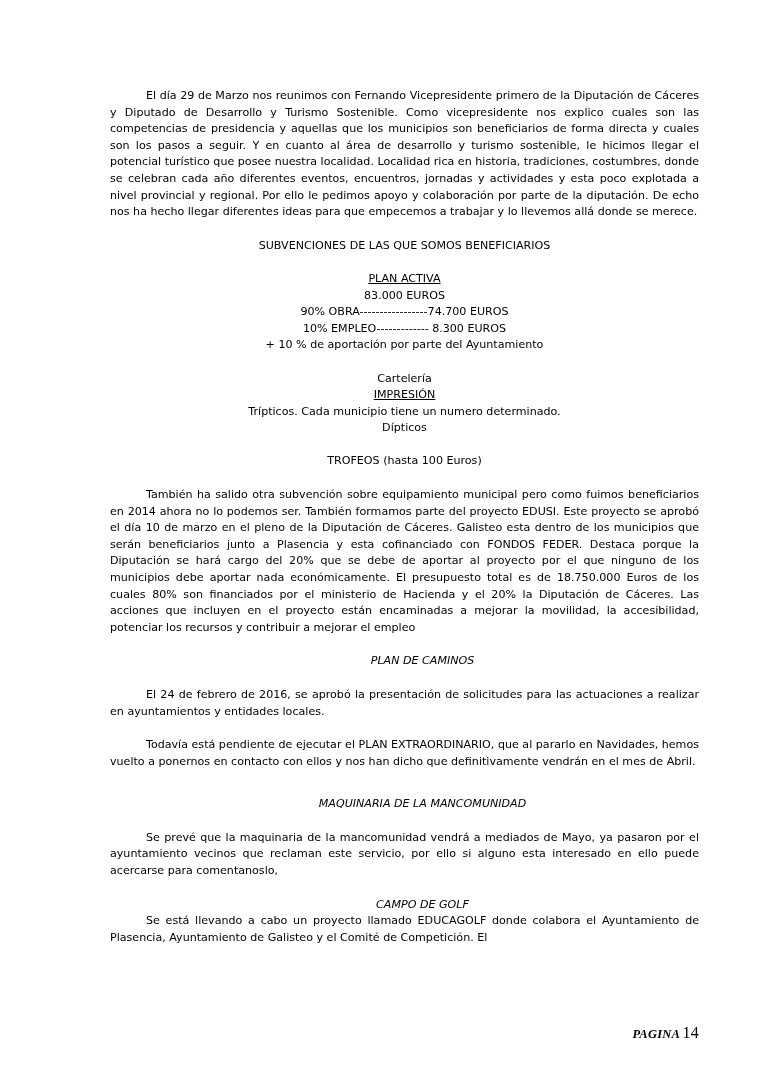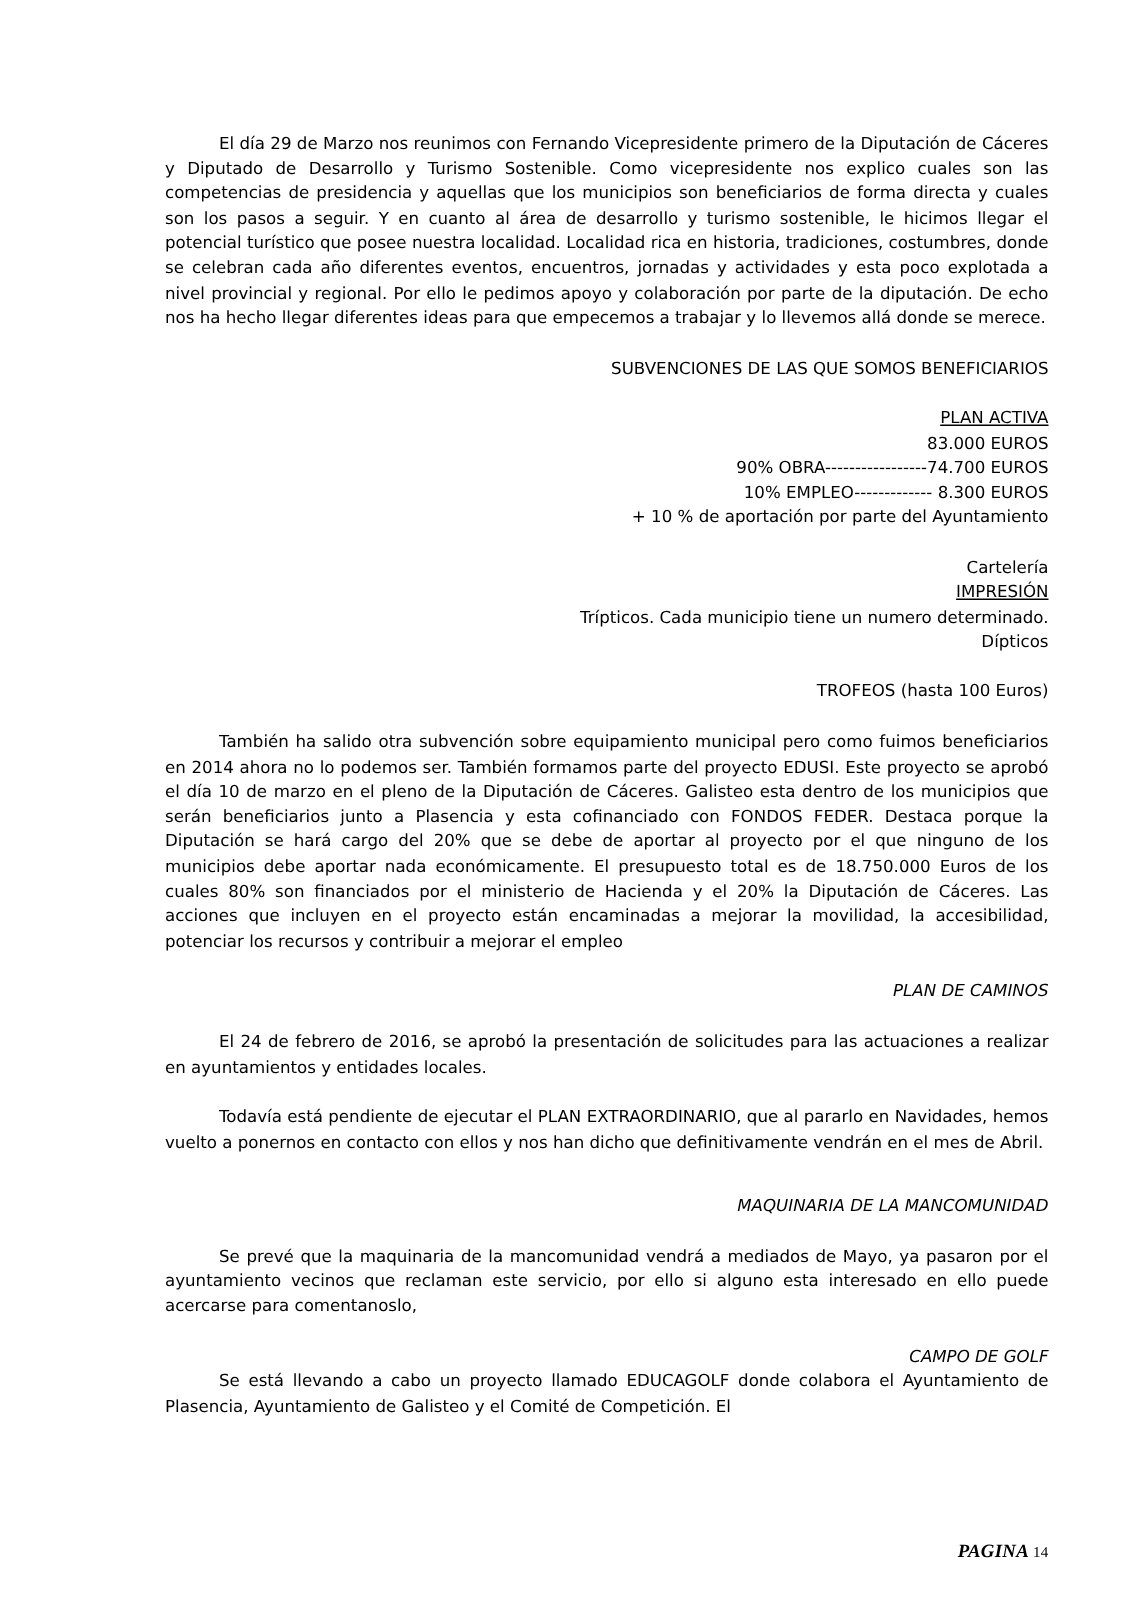--- a/index.html
+++ b/index.html
@@ -36,40 +36,40 @@
   }
   .gap-md { height: 17px; }
   .gap-xl { height: 26px; }
   .underline {
     text-decoration: underline;
   }
   .tight {
     line-height: 16.4px;
   }
   .block-left {
-    text-align: right;
+    text-align: center;
   }
   .subhead {
     margin-left: 36px;
     font-style: italic;
   }
   .footer {
     position: absolute;
     right: 64px;
     bottom: 38px;
     font-family: "Liberation Serif", serif;
     font-style: italic;
     font-weight: bold;
     font-size: 12.5px;
     letter-spacing: 0.2px;
   }
   .footer .pg-num {
     font-style: normal;
     font-weight: normal;
-    font-size: 10px;
+    font-size: 16px;
   }
   .inline { display: inline; }
 </style>
 </head>
 <body>
 
 <div class="page">
   <div class="doc-body">
 
     <p class="just indent">El día 29 de Marzo nos reunimos con Fernando Vicepresidente primero de la Diputación de Cáceres y Diputado de Desarrollo y Turismo Sostenible. Como vicepresidente nos explico cuales son las competencias de presidencia y aquellas que los municipios son beneficiarios de forma directa y cuales son los pasos a seguir. Y en cuanto al área de desarrollo y turismo sostenible, le hicimos llegar el potencial turístico que posee nuestra localidad. Localidad rica en historia, tradiciones, costumbres, donde se celebran cada año diferentes eventos, encuentros, jornadas y actividades y esta poco explotada a nivel provincial y regional. Por ello le pedimos apoyo y colaboración por parte de la diputación. De echo nos ha hecho llegar diferentes ideas para que empecemos a trabajar y lo llevemos allá donde se merece.</p>

